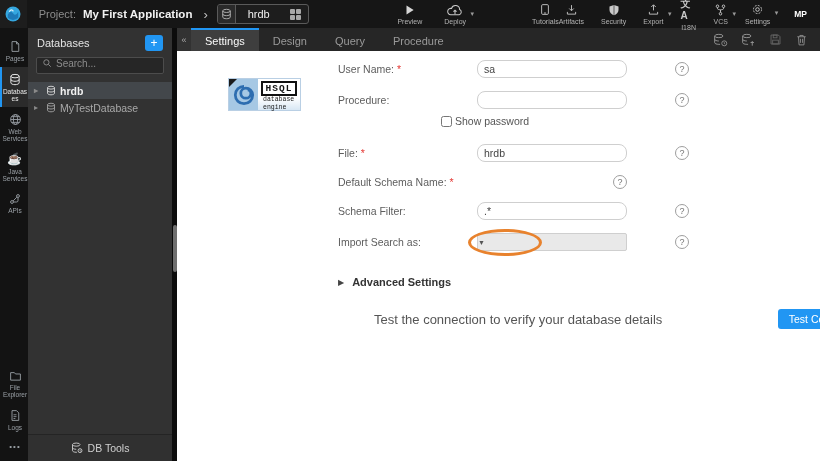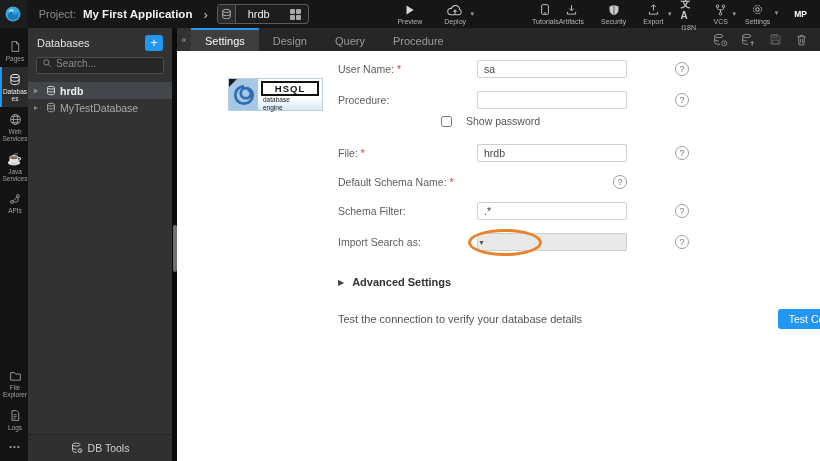--- a/index.html
+++ b/index.html
@@ -76,55 +76,55 @@
   .tab { display:flex; align-items:center; padding:0 14px; font-size:11px; color:#9a9a9a;
     border-top:2px solid transparent; cursor:pointer; }
   .tab.active { background:#3e3e3e; color:#fafafa; }
   .strip-actions { margin-left:auto; display:flex; align-items:center; gap:13px; padding-right:12px; }
   .strip-actions .act { color:#8f8f8f; cursor:pointer; }
   .strip-actions .act.dim { color:#646464; }
 
   
   .content { position:absolute; left:177px; top:51px; width:643px; height:410px; background:#fff; z-index:4; }
 
-  .hsql-logo { position:absolute; left:51px; top:27px; width:95px; height:33px; display:flex;
-    border:1px solid #b9cfe4; background:#f97316; }
+  .hsql-logo { position:absolute; left:51px; top:27px; width:73px; height:33px; display:flex;
+    border:1px solid #b9cfe4; background:#f97316;font-family:Liberation Mono, monospace; }
   .hsql-left { position:relative; width:29px; background:#a6c8e4; display:flex; align-items:center; justify-content:center; }
   .hsql-corner { position:absolute; left:0; top:0; width:0; height:0;
     border-top:8px solid #1b1b1b; border-right:8px solid transparent; }
   .hsql-right { flex:1; padding:2px 3px 0; background:linear-gradient(180deg,#fff 60%,#d8e7f4 100%); }
   .hsql-word { border:2px solid #111; font-weight:bold; font-size:9.5px; letter-spacing:1px;
     text-align:center; color:#111; line-height:11px; background:#fff; }
   .hsql-sub { font-size:6.5px; line-height:6.5px; color:#1a1a1a; margin-top:1px; padding-left:2px; }
 
   .form-col { position:absolute; left:161px; top:9px; width:460px; }
   .section-title { font-size:12px; font-weight:bold; color:#333; margin-bottom:14px; }
   .form-row { display:grid; grid-template-columns:103px 150px 26px; align-items:center; margin-bottom:13px;gap:36px; }
   .form-row label { font-size:10.5px; color:#5d5d5d; white-space:nowrap; }
   .req { color:#e53935; margin-left:3px; }
-  .txt-input { height:18px; border:1px solid #cfcfcf; border-radius:2px; font-size:10.5px; color:#444;
+  .txt-input { height:18px; border:1px solid #cfcfcf; border-radius:8px; font-size:10.5px; color:#444;
     padding:0 6px; outline:none; width:150px; font-family:"Liberation Sans",sans-serif; background:#fff; }
   .txt-input:disabled, .txt-input.disabled { background:#ebebe6; color:#555; }
   .help { width:14px; height:14px; border-radius:50%; border:1px solid #9e9e9e; color:#757575; font-size:9px;
     display:flex; align-items:center; justify-content:center; justify-self:end; cursor:pointer; }
-  .check-row { display:flex; align-items:center; gap:14px; margin:-7px 0 17px 103px; }
+  .check-row { display:flex; align-items:center; gap:3px; margin:-7px 0 17px 103px; }
   .check-row input { width:11px; height:11px; accent-color:#fff; }
   .check-row span { font-size:10.5px; color:#555; }
   .select-wrap { position:relative; width:150px; height:18px; background:#e9e9e9; border:1px solid #cfcfcf;
     border-radius:2px; display:flex; align-items:center; font-size:10.5px; color:#444; cursor:pointer; }
   .select-wrap .val { padding-left:7px; flex:1; }
   .select-wrap .dd-caret { font-size:7px; color:#555; padding-right:6px; }
   .hl-ellipse { position:absolute; left:-10px; top:-5px; width:74px; height:27px;
     border:3px solid transparent; border-radius:50%; pointer-events:none; }
 
   .adv-row { display:flex; align-items:center; gap:8px; margin:25px 0 0; cursor:pointer; }
   .adv-caret { font-size:8px; color:#444; }
   .adv-label { font-size:11px; font-weight:bold; color:#333; }
   .test-row { display:flex; align-items:center; margin-top:21px; width:537px; }
-  .hint { font-size:11px; color:#555; }
+  .hint { font-size:13px; color:#555;margin-left:36px; }
   .test-btn { margin-left:auto; border:none; color:#fff; font-size:10.5px; padding:4px 11px;
     border-radius:3px; cursor:pointer; font-family:"Liberation Sans",sans-serif; }
 </style>
 </head>
 <body>
 
 <div class="app">
 
   <div class="topbar">
     <div class="wm-logo">

